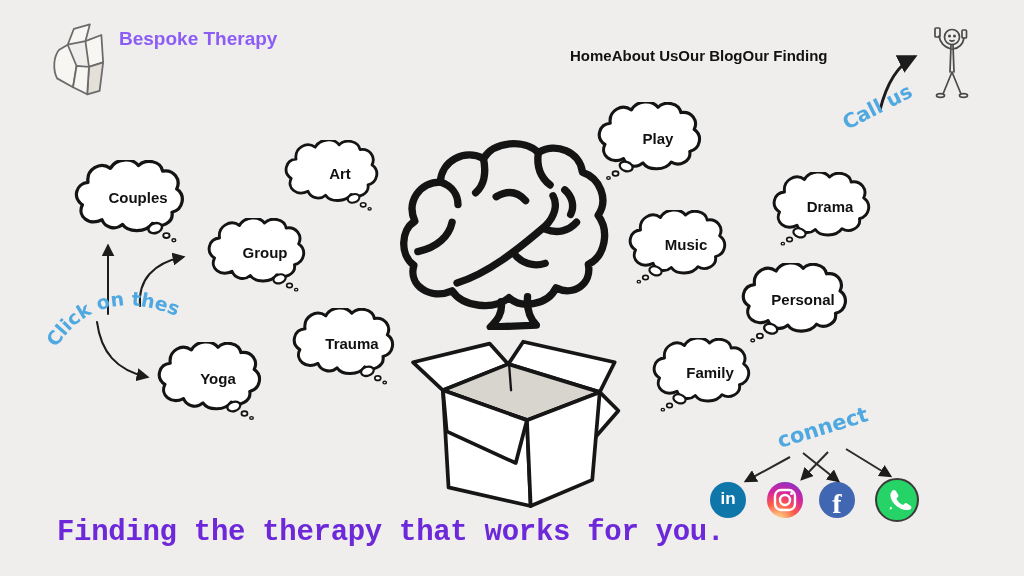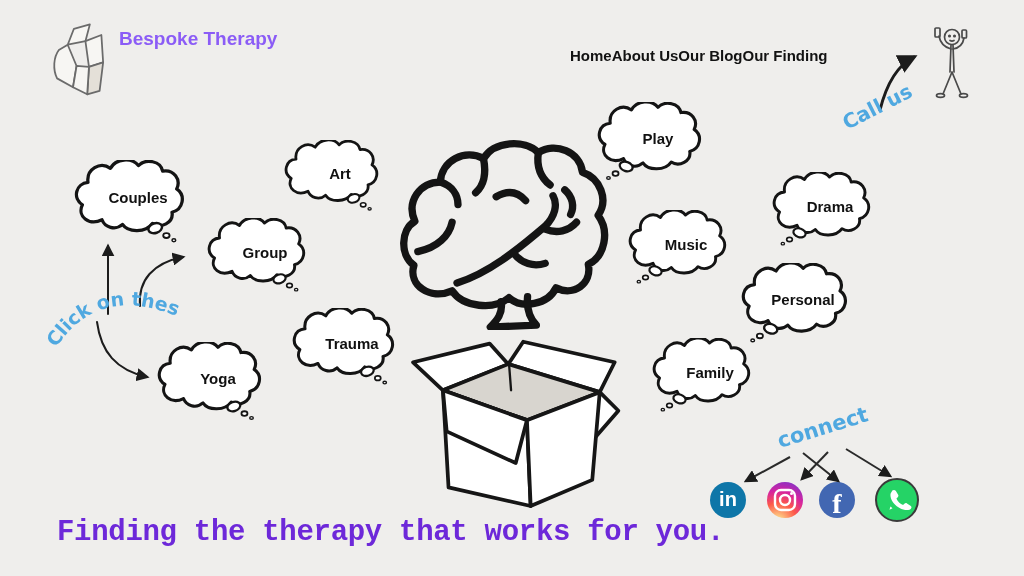--- a/index.html
+++ b/index.html
@@ -44,21 +44,21 @@
   
   .brain{left:398px;top:136px;width:216px;height:194px;}
   .openbox{left:400px;top:326px;width:224px;height:192px;}
 
   
   .tagline{left:57px;top:516px;font-size:29px;font-weight:800;color:#6d28d9;letter-spacing:-0.3px;font-family:Liberation Mono, monospace;}
 
   
   .social-icon{width:36px;height:36px;border-radius:50%;display:flex;align-items:center;justify-content:center;cursor:pointer;}
   .linkedin{left:710px;top:482px;background:#0e76a8;}
-  .linkedin .glyph{color:#fff;font-weight:800;font-size:20px;margin-top:-2px;}
+  .linkedin .glyph{color:#fff;font-weight:800;font-size:17px;margin-top:-2px;}
   .instagram{left:767px;top:482px;background:radial-gradient(circle at 30% 110%, #fdf497 0%, #fd5949 40%, #d6249f 65%, #962fbf 85%, #4f5bd5 100%);}
   .facebook{left:819px;top:482px;background:#4267b2;overflow:hidden;}
   .facebook .glyph{color:#fff;font-weight:800;font-size:28px;margin-top:8px;font-family:"Liberation Serif", serif;}
   .whatsapp{left:875px;top:478px;width:44px;height:44px;background:#25d366;border:2px solid #3a3a3a;box-sizing:border-box;}
 
   
   .overlay{left:0;top:0;width:1024px;height:576px;pointer-events:none;}
   .hand{font-family:"DejaVu Sans", cursive;font-weight:bold;fill:#4fa8e0;}
 </style>
 </head>

